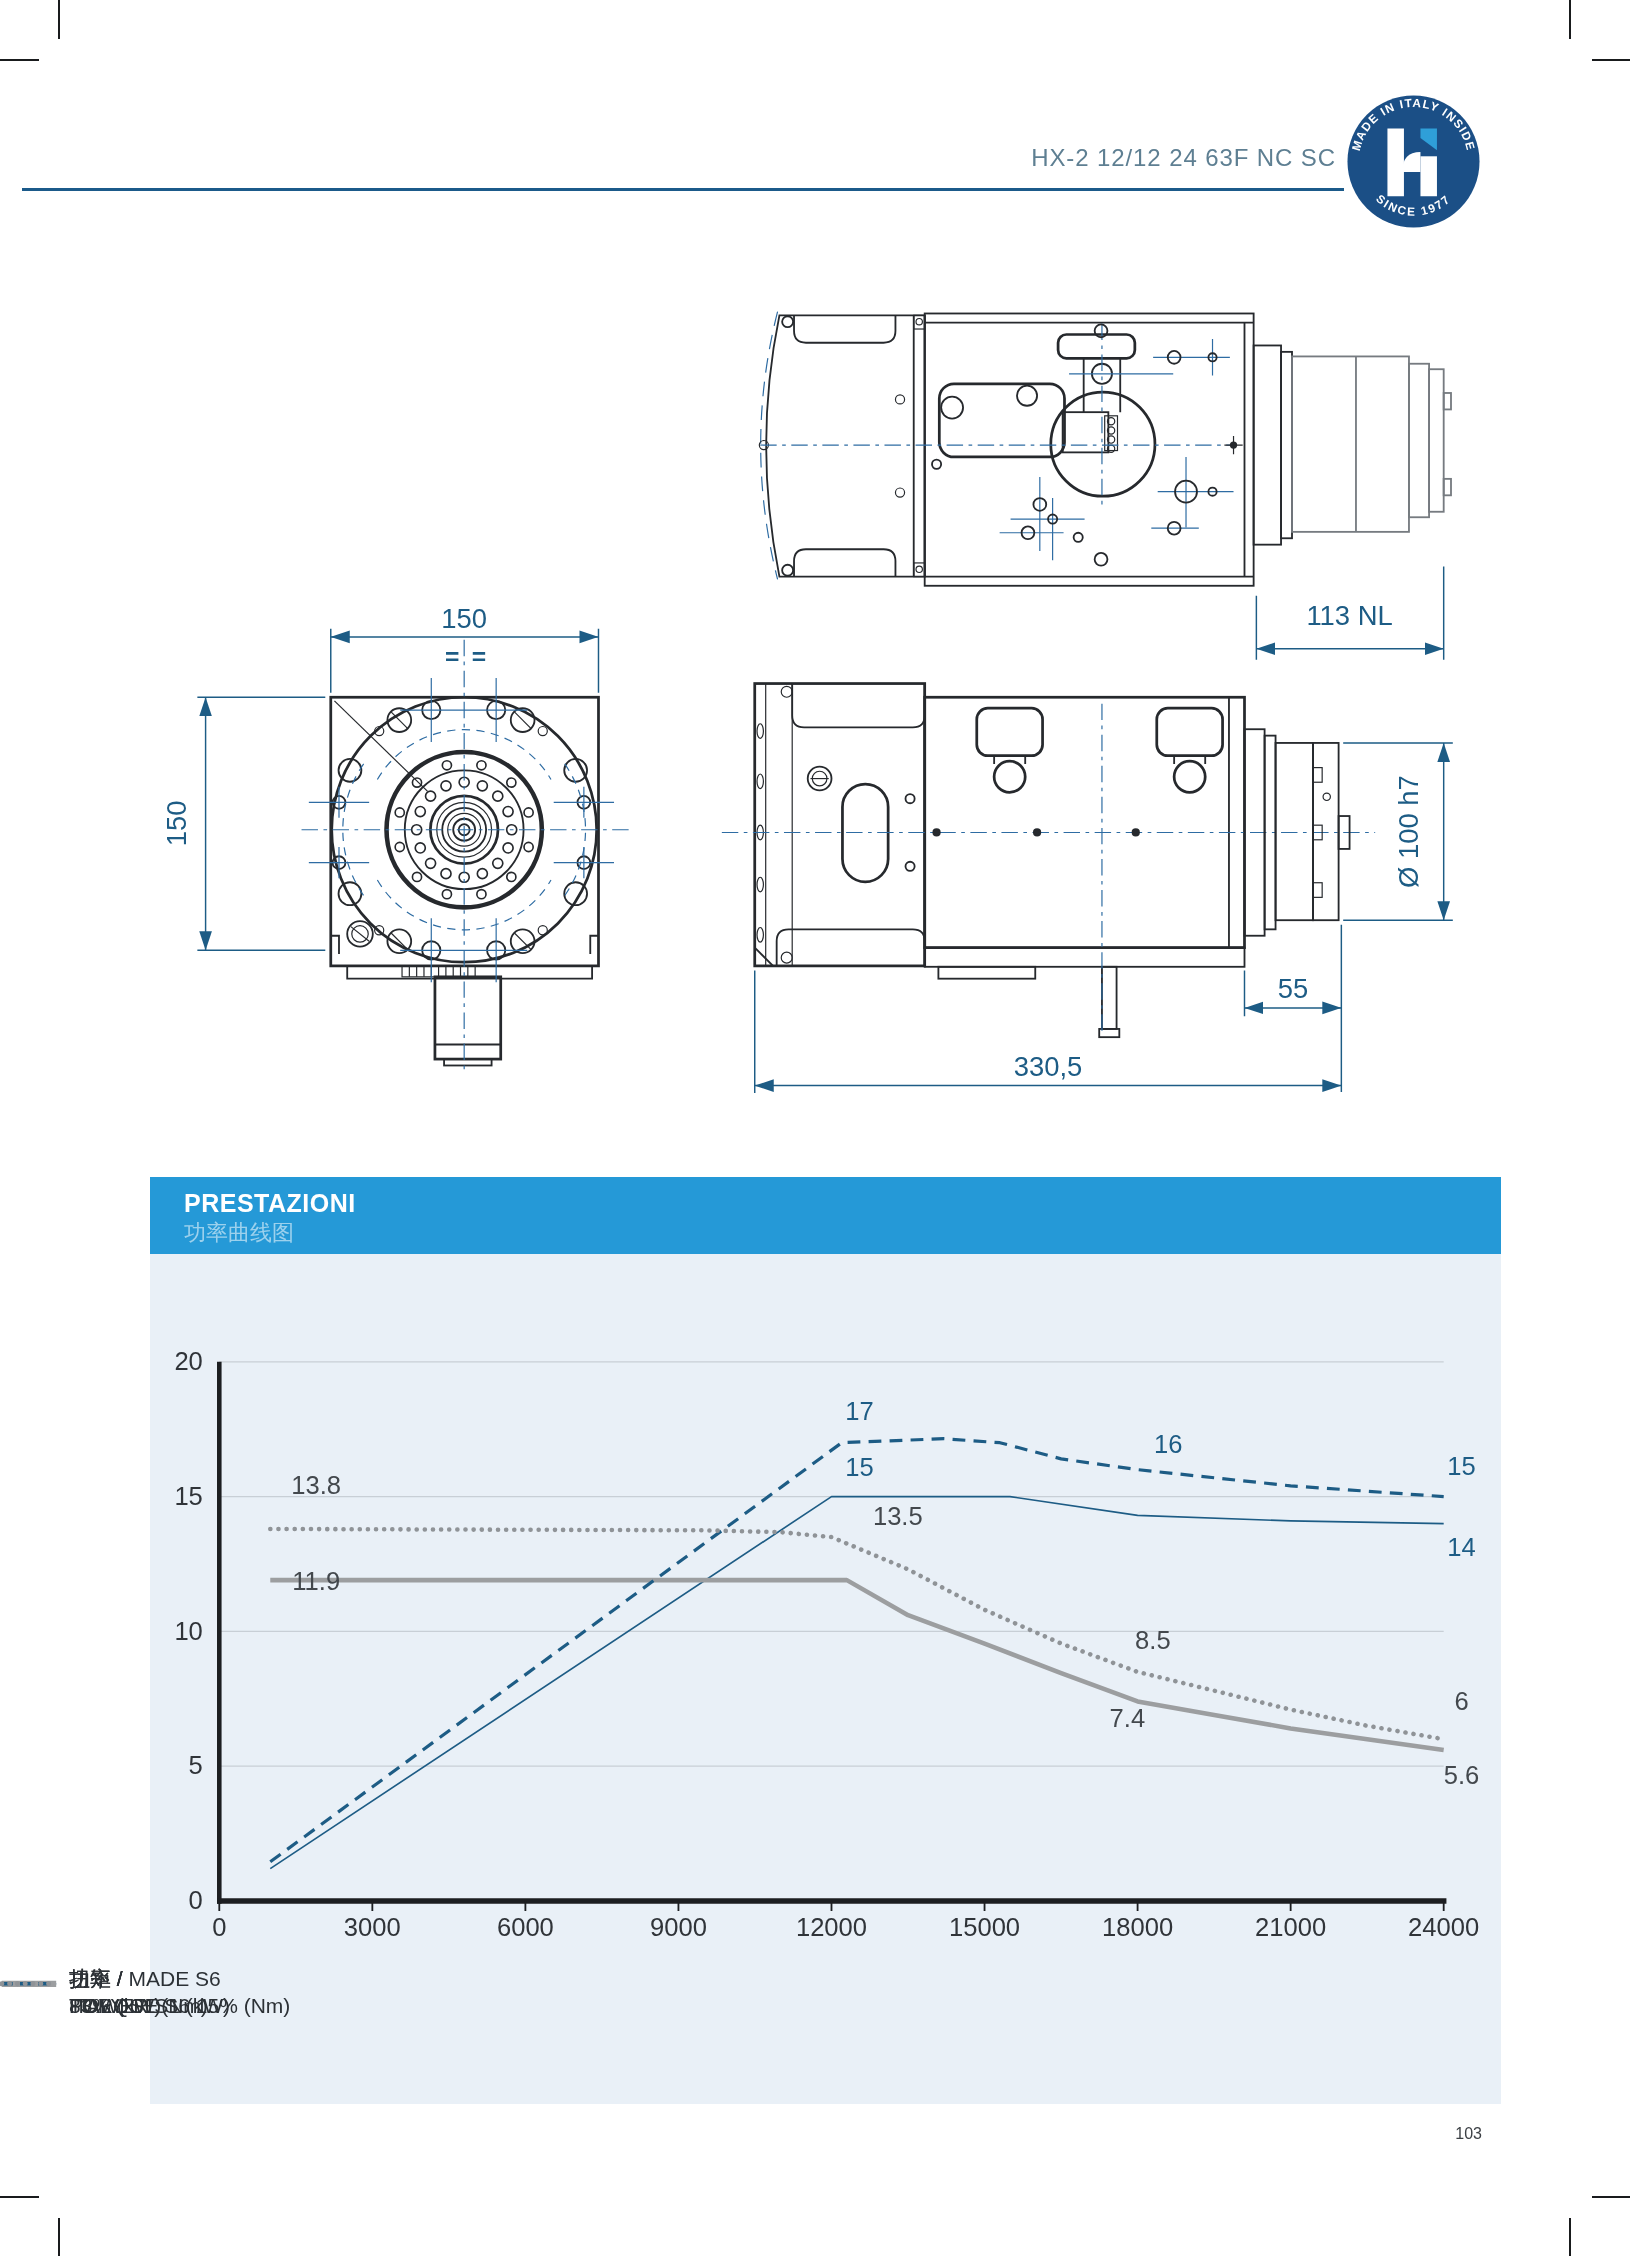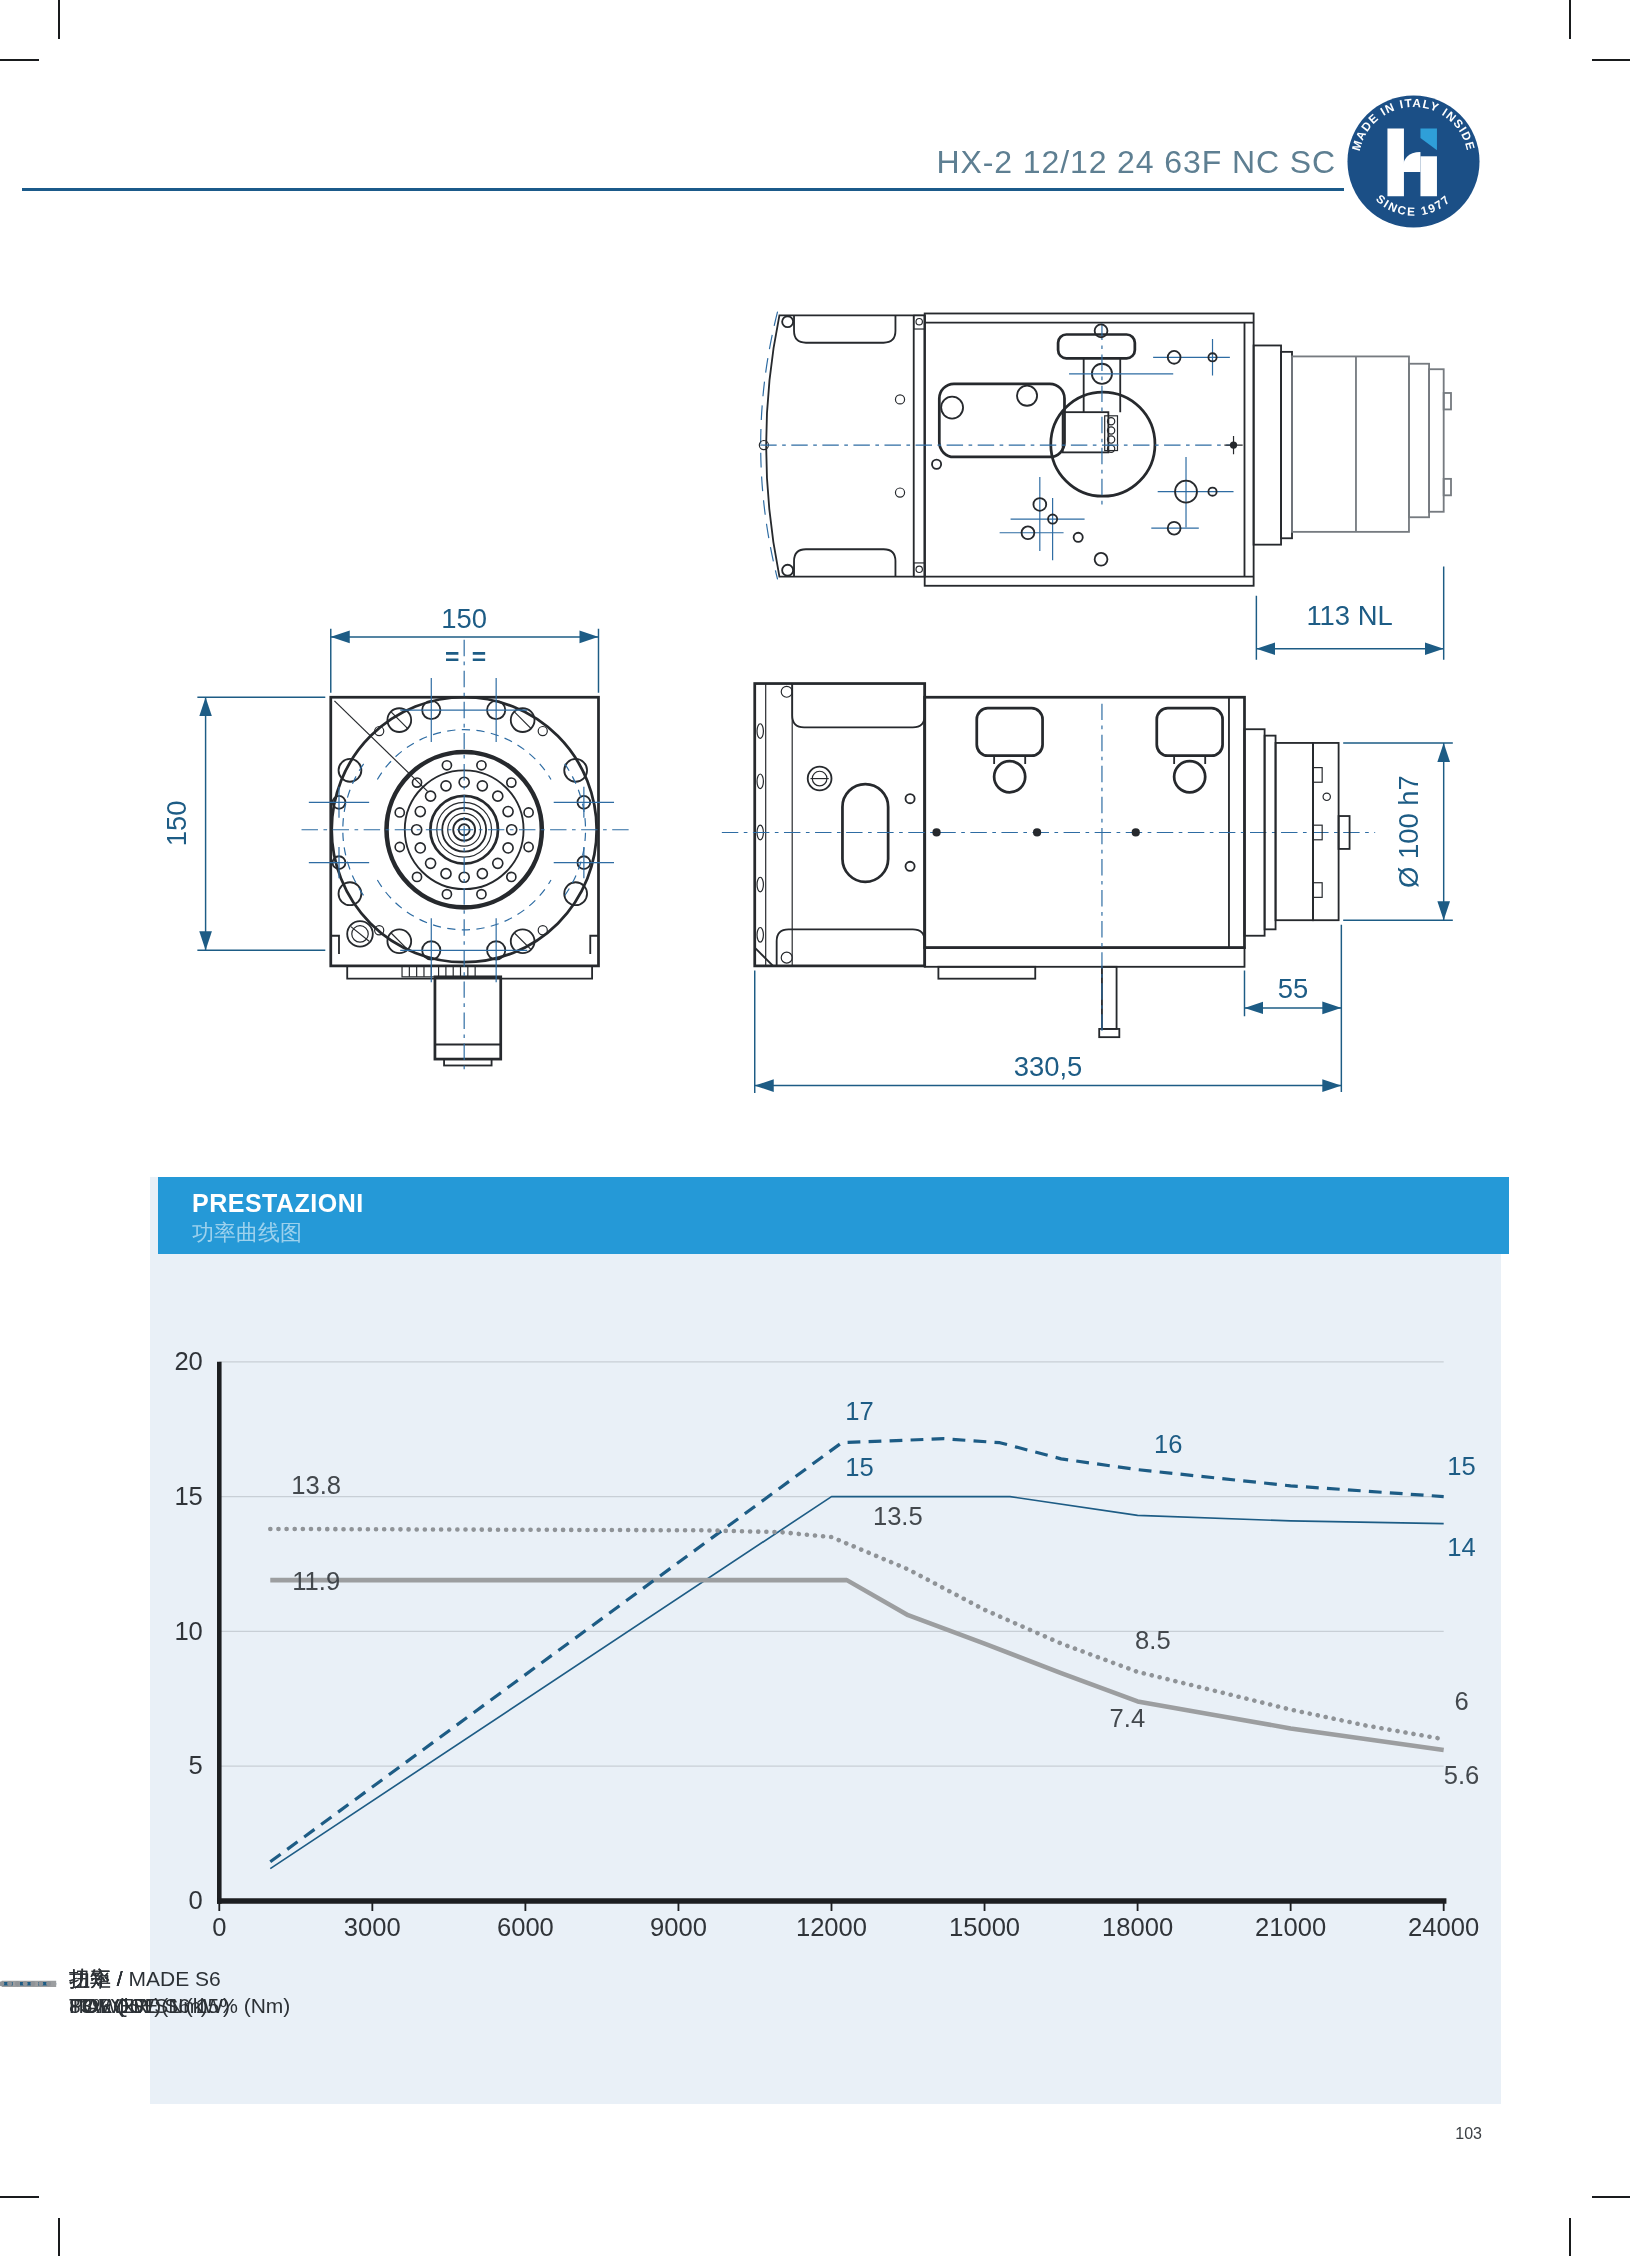--- a/index.html
+++ b/index.html
@@ -2,39 +2,39 @@
 <html style="font-size:14.6px"><head>
 <meta charset="utf-8">
 <style>
   html,body{margin:0;padding:0;background:#fff;}
   #page{position:relative;width:1631px;height:2257px;background:#ffffff;overflow:hidden;
         font-family:"Liberation Sans",sans-serif;}
   
   .mark{position:absolute;background:#191b1d;}
   
   #header-title{position:absolute;top:144px;left:0;width:1336px;text-align:right;
-    font-size:32px;letter-spacing:0.9px;color:#5e7f92;white-space:pre;}
+    font-size:24px;letter-spacing:0.9px;color:#5e7f92;white-space:pre;}
   #header-rule{position:absolute;left:22px;top:188px;width:1322px;height:2.7px;background:#1b5a8a;}
   #badge{position:absolute;left:1344px;top:92px;width:139px;height:139px;}
   
   #drawings{position:absolute;left:0;top:0;width:1631px;height:1188px;}
   .ln{stroke:#26292d;fill:none;stroke-width:2;}
   .ln3{stroke:#26292d;fill:none;stroke-width:3;}
   .lnb{stroke:#26292d;fill:none;stroke-width:5;}
   .thin{stroke:#26292d;fill:none;stroke-width:1.3;}
   .gray{stroke:#767b80;fill:none;stroke-width:2;}
   .blu{stroke:#2e6ca3;fill:none;stroke-width:1.3;}
   .blud{stroke:#2e6ca3;fill:none;stroke-width:1.3;stroke-dasharray:18 6 4 6;}
   .bluh{stroke:#2e6ca3;fill:none;stroke-width:1.3;stroke-dasharray:9 7;}
   .dim{stroke:#1d5c85;fill:none;stroke-width:1.6;}
   .dtx{fill:#1d5c85;font-size:30px;font-family:"Liberation Sans",sans-serif;}
   .dtxb{fill:#1d5c85;font-size:27px;font-weight:bold;letter-spacing:3px;}
   
   #panel{position:absolute;left:150px;top:1177px;width:1351px;height:927px;background:#e9f0f7;}
-  #band{position:absolute;left:158px;top:1177px;width:1351px;height:77px;background:#2599d7;
+  #band{position:absolute;left:150px;top:1177px;width:1351px;height:77px;background:#2599d7;
         box-sizing:border-box;padding:12px 0 16px 34px;}
   #band .t1{color:#ffffff;font-size:25px;font-weight:bold;letter-spacing:0.5px;}
   #band .t2{color:rgba(255,255,255,.55);font-size:22px;margin-top:0;}
   #chart-svg{position:absolute;left:0;top:1254px;width:1631px;height:731px;}
   .tick{font-size:28px;fill:#303439;font-family:"Liberation Sans",sans-serif;}
   .plabel{font-size:28px;font-family:"Liberation Sans",sans-serif;}
   
   .legend-item{position:absolute;top:1965px;height:64px;}
   .legend-item:nth-of-type(1){left:196px;}
   .legend-item:nth-of-type(2){left:524px;}

